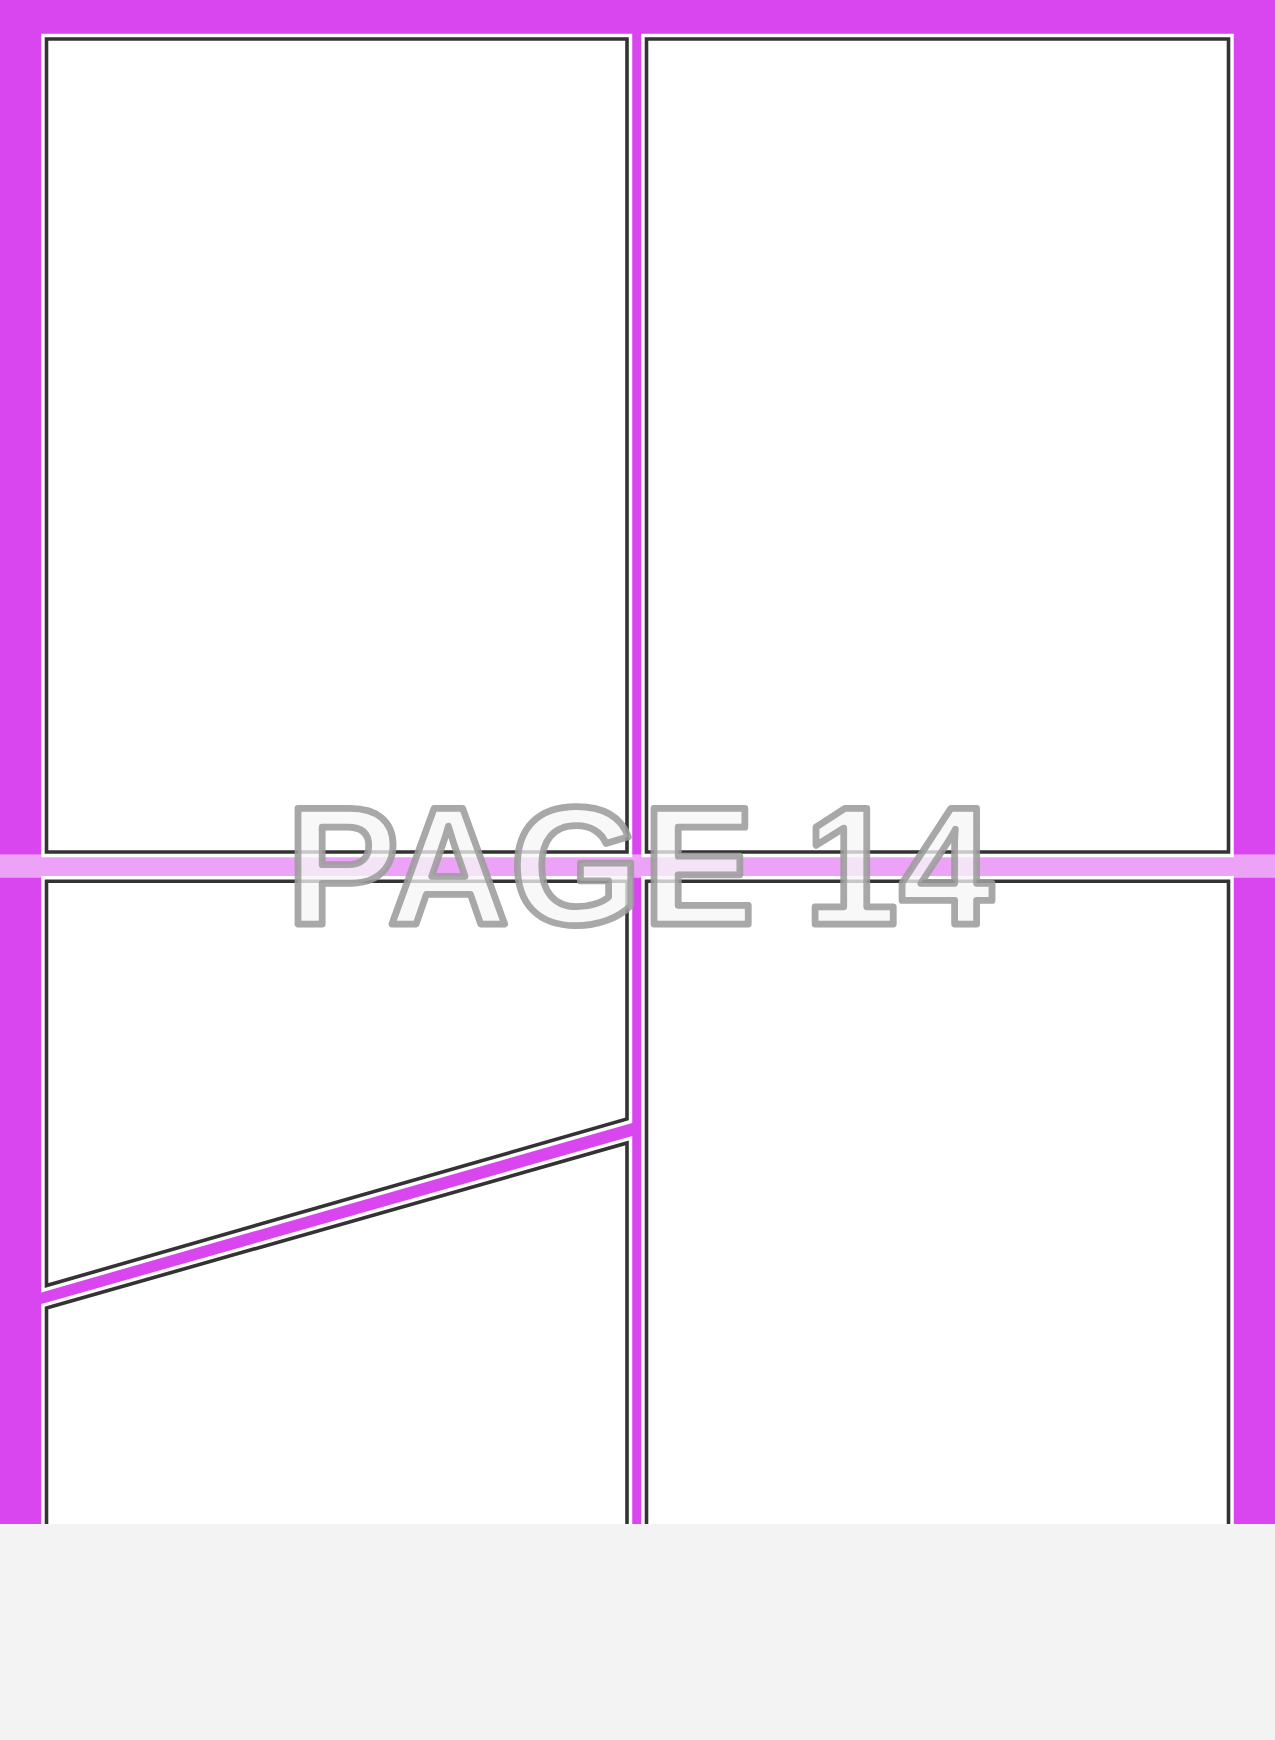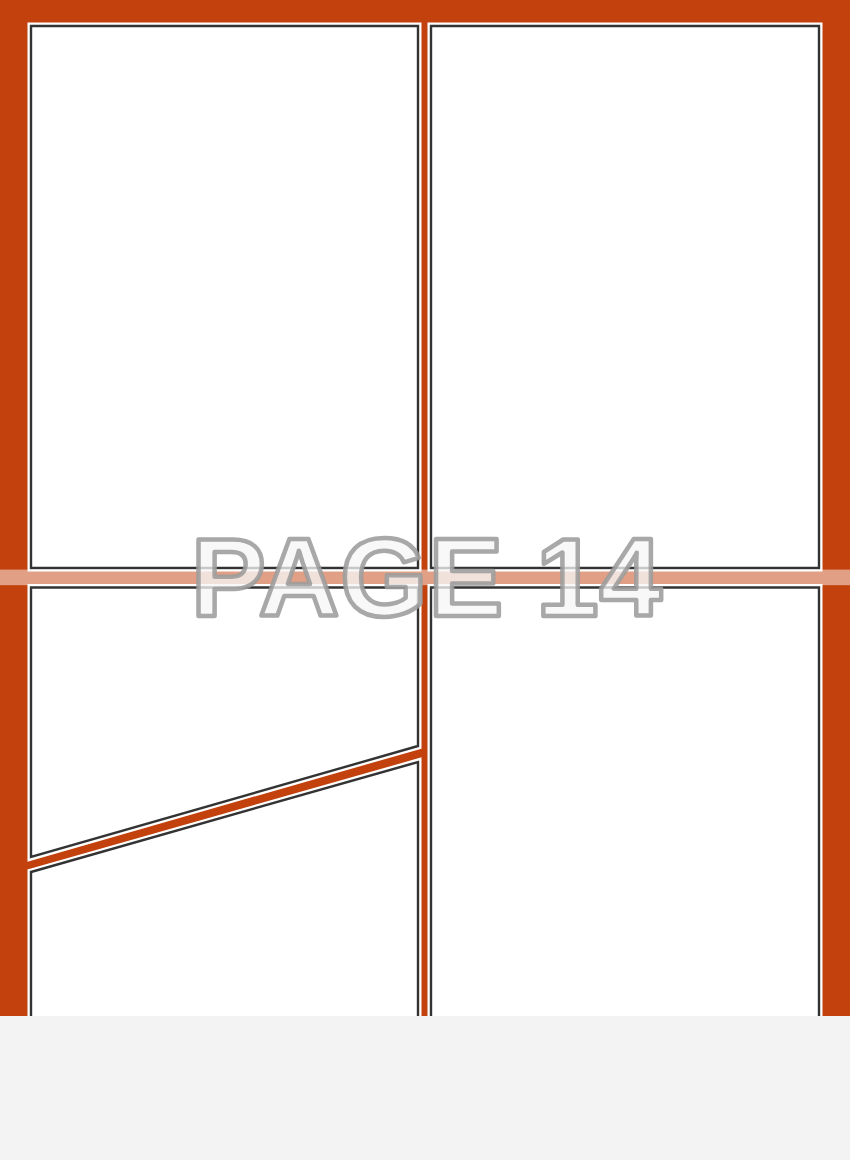--- a/index.html
+++ b/index.html
@@ -4,21 +4,21 @@
 <style>
   html, body {
     margin: 0;
     padding: 0;
     background: #f3f3f3;
   }
   .page {
     position: relative;
     width: 850px;
     height: 1016px;
-    background: #c2410c;
+    background: #d946ef;
     overflow: hidden;
     font-family: "Liberation Sans", sans-serif;
   }
   .page svg { display: block; }
 
   
   .halo {
     fill: none;
     stroke: #ffffff;
     stroke-width: 7;

